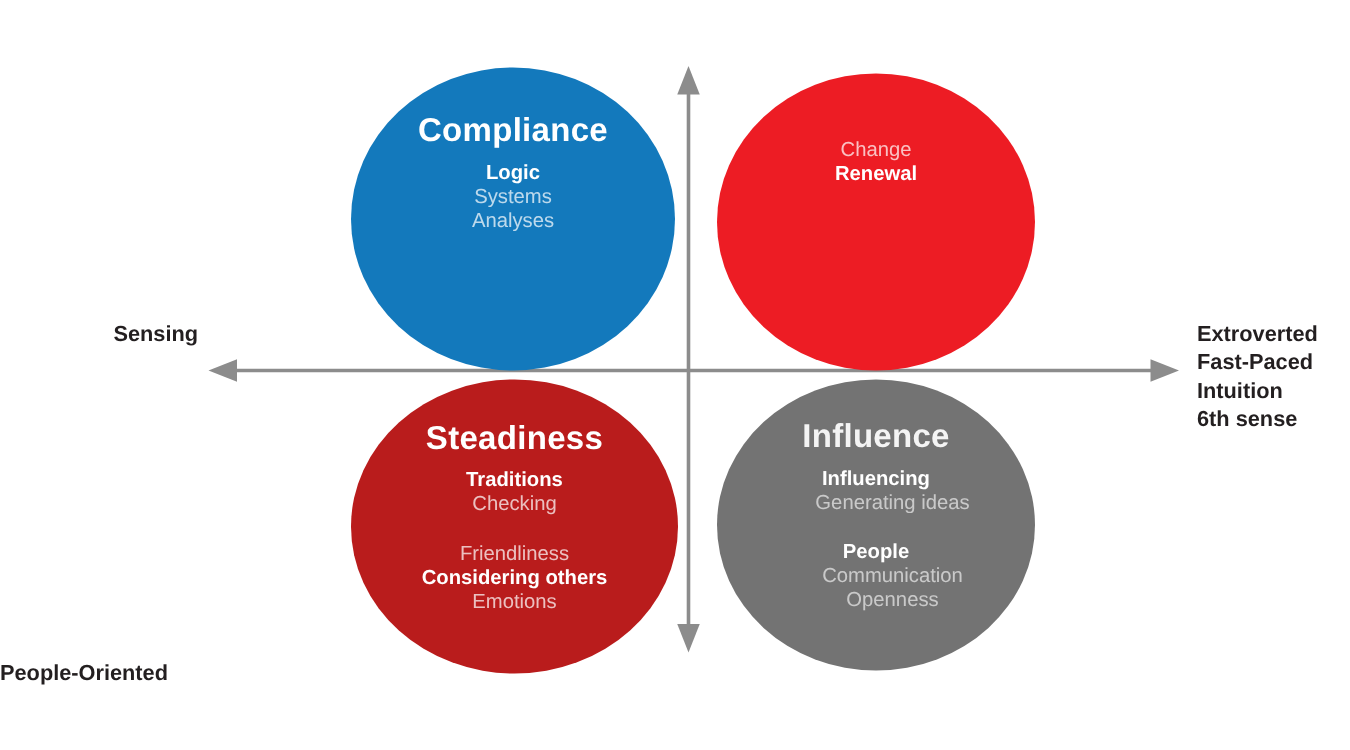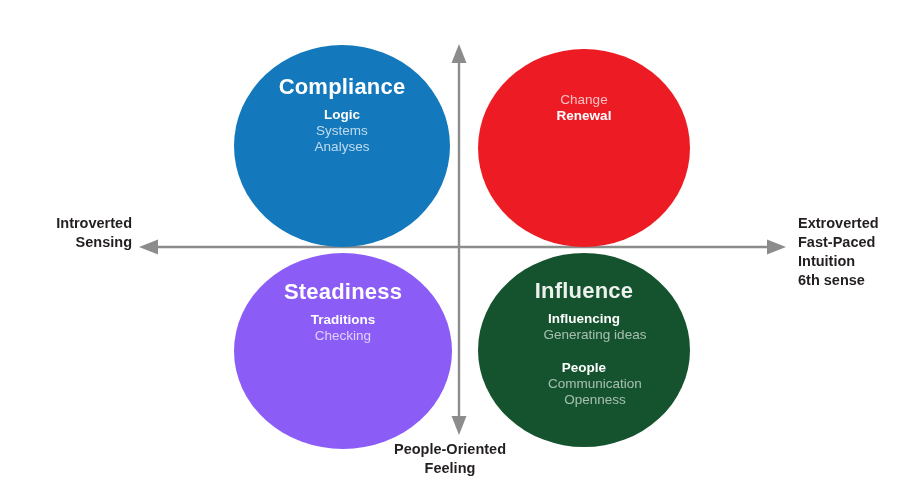--- a/index.html
+++ b/index.html
@@ -55,29 +55,29 @@
     width: 212px;
     height: 198px;
     background: #ed1c24;
     padding-top: 26px;
   }
   .circle-steadiness {
     left: 234px;
     top: 253px;
     width: 218px;
     height: 196px;
-    background: #8b5cf6;
+    background: #b91c1c;
     padding-top: 27px;
   }
   .circle-influence {
     left: 478px;
     top: 253px;
     width: 212px;
     height: 194px;
-    background: #14532d;
+    background: #737373;
     padding-top: 26px;
   }
 
   .circle-title {
     color: #ffffff;
     font-size: 22px;
     font-weight: bold;
     letter-spacing: 0.2px;
     line-height: 1.1;
     margin-bottom: 8px;
@@ -120,21 +120,21 @@
   #caption-top {
     left: 0;
     top: 14px;
     width: 900px;
     text-align: center;
   }
   #caption-bottom {
     left: 0;
     top: 440px;
     width: 900px;
-    text-align: center;
+    text-align: left;
   }
   #caption-left {
     left: 8px;
     top: 214px;
     width: 124px;
     text-align: right;
   }
   #caption-right {
     left: 798px;
     top: 214px;
@@ -158,25 +158,23 @@
     <g>
       <line x1="153" y1="247" x2="772" y2="247" stroke="#8c8c8c" stroke-width="2.4"></line>
       <polygon points="139,247 158,239.5 158,254.5" fill="#8c8c8c"></polygon>
       <polygon points="786,247 767,239.5 767,254.5" fill="#8c8c8c"></polygon>
     </g>
   </svg>
 
 
   <div class="axis-caption" id="caption-bottom">
     <div>People-Oriented</div>
-    <div>Feeling</div>
   </div>
 
   <div class="axis-caption" id="caption-left">
-    <div>Introverted</div>
     <div>Sensing</div>
   </div>
 
   <div class="axis-caption" id="caption-right">
     <div>Extroverted</div>
     <div>Fast-Paced</div>
     <div>Intuition</div>
     <div>6th sense</div>
   </div>
 
@@ -198,20 +196,25 @@
     </div>
   </div>
 
   <div class="quadrant-circle circle-steadiness">
     <div class="circle-title">Steadiness</div>
     <div class="trait-group">
       <div class="trait bold">Traditions</div>
       <div class="trait light">Checking</div>
     </div>
     <div class="group-gap"></div>
+    <div class="trait-group">
+      <div class="trait light">Friendliness</div>
+      <div class="trait bold">Considering others</div>
+      <div class="trait light">Emotions</div>
+    </div>
   </div>
 
   <div class="quadrant-circle circle-influence">
     <div class="circle-title">Influence</div>
     <div class="trait-group">
       <div class="trait bold">Influencing</div>
       <div class="trait light">Generating ideas</div>
     </div>
     <div class="group-gap"></div>
     <div class="trait-group">

